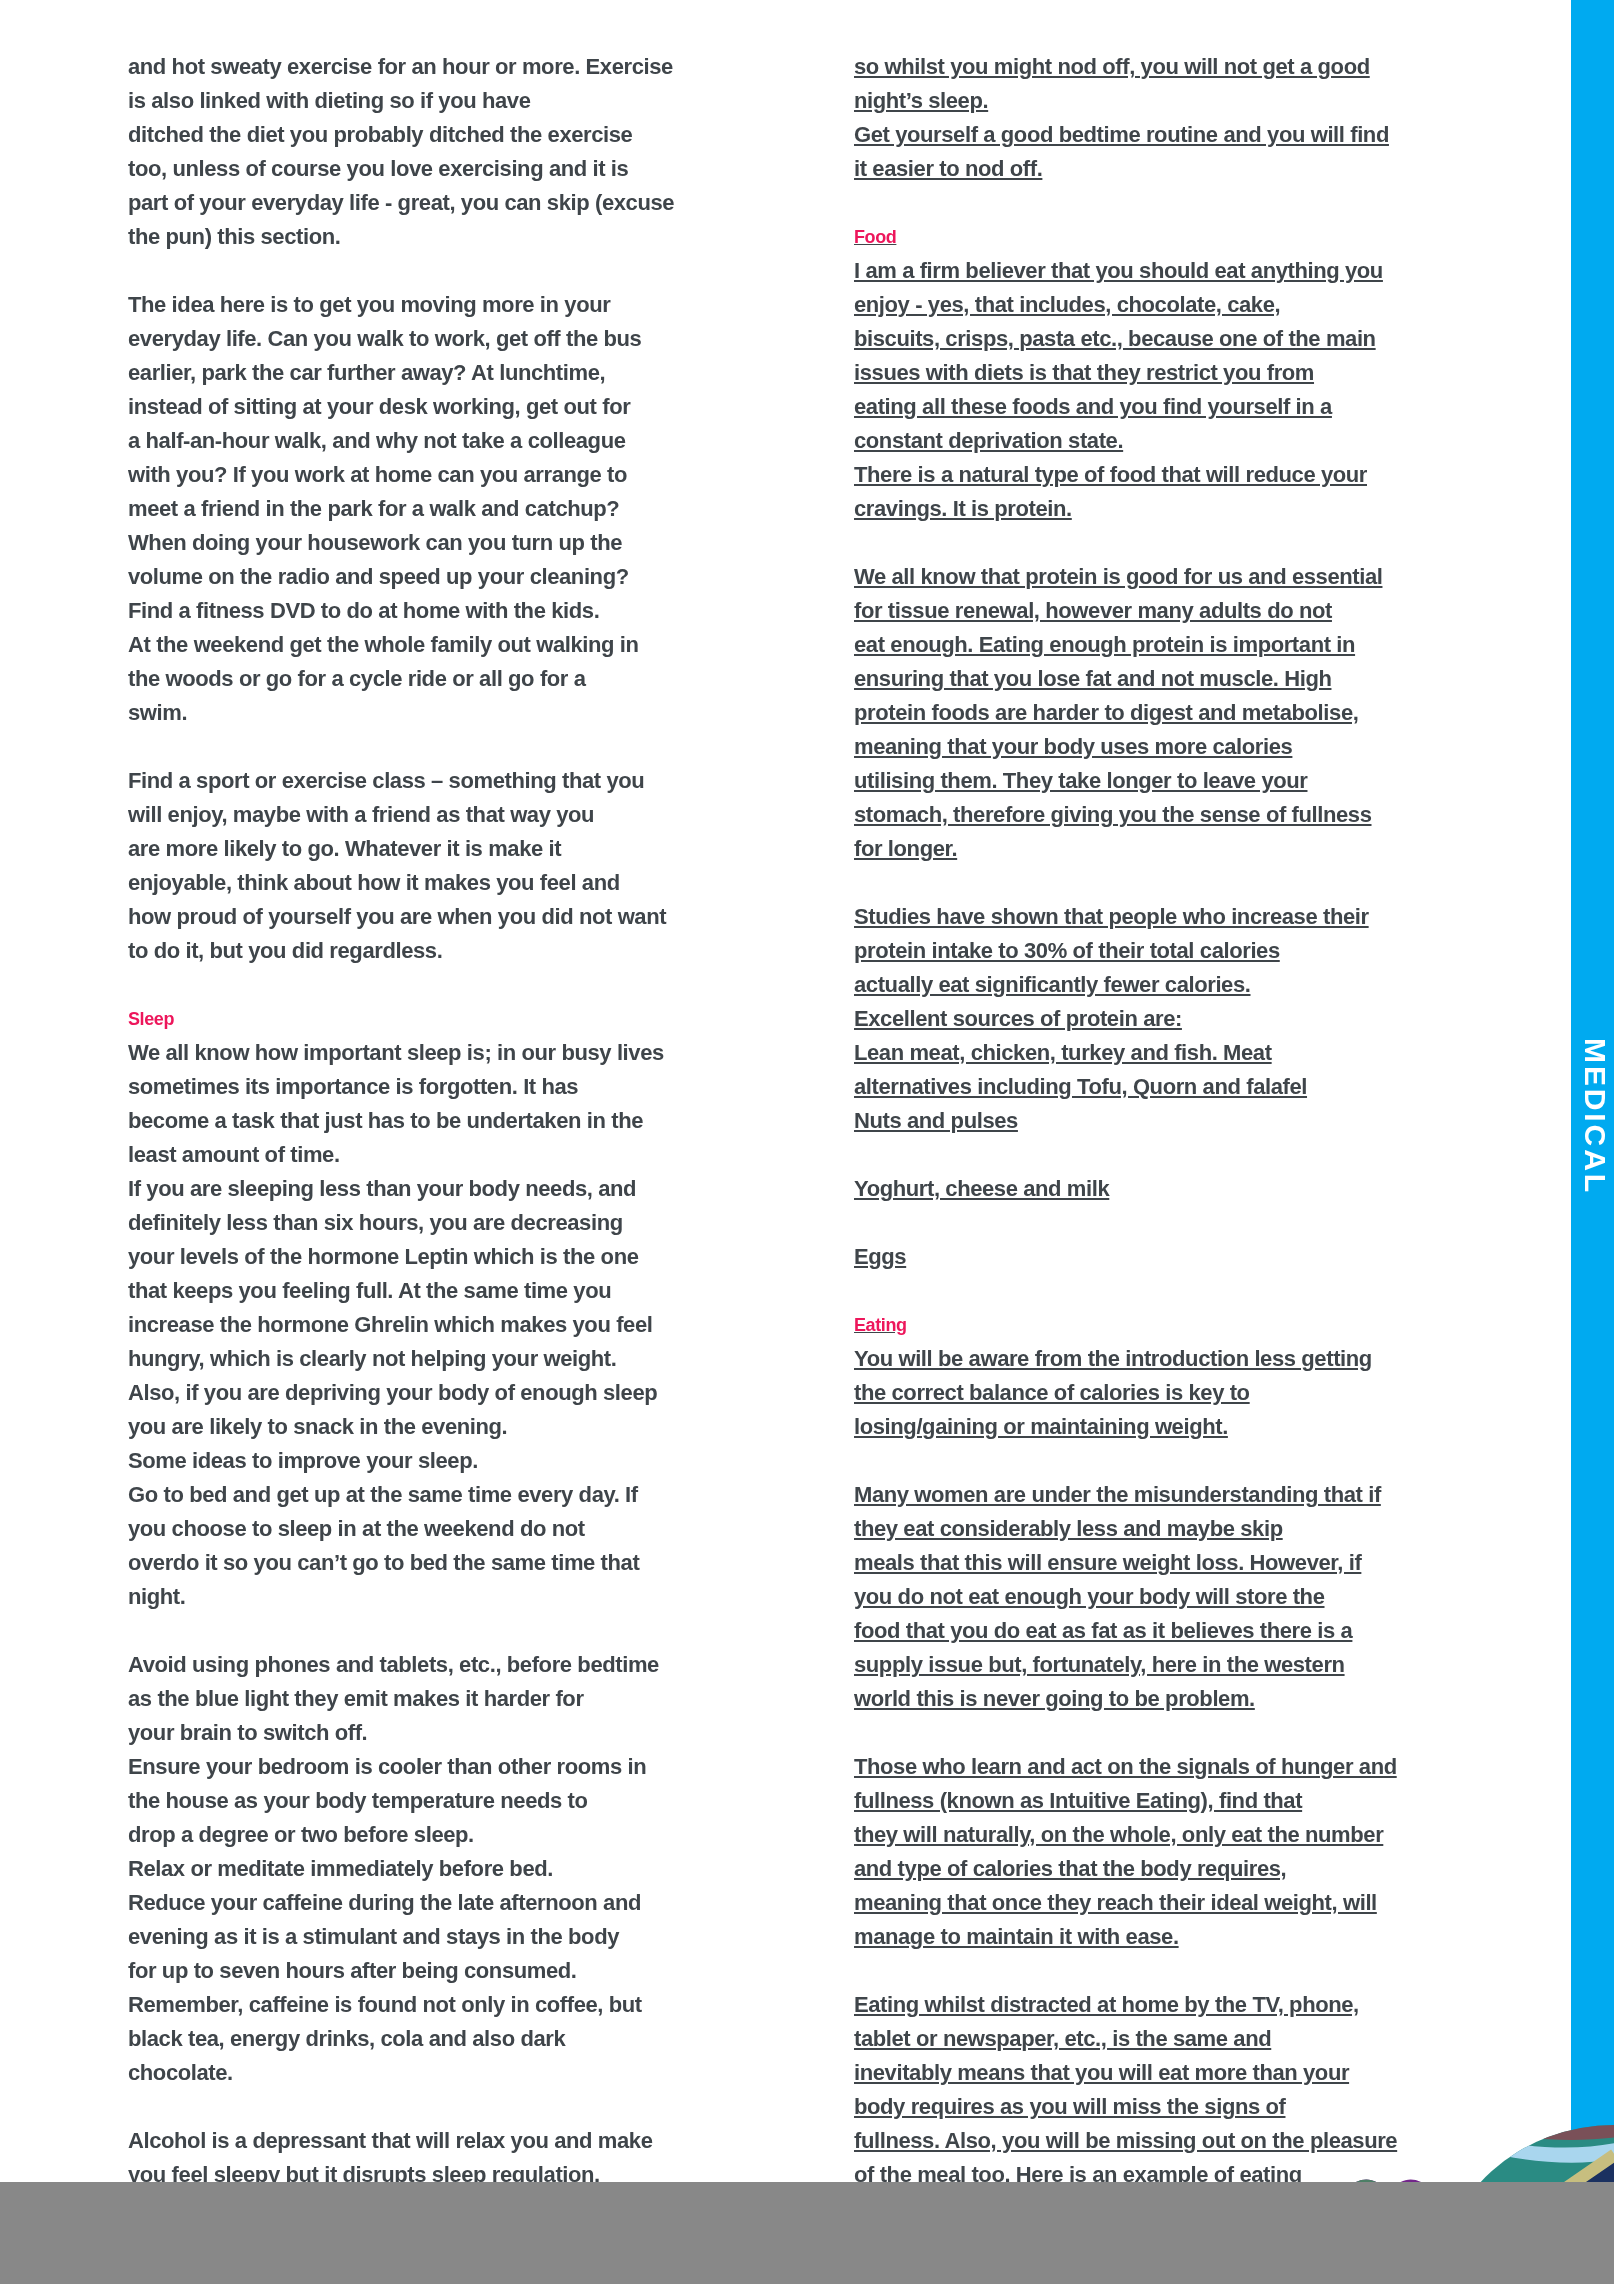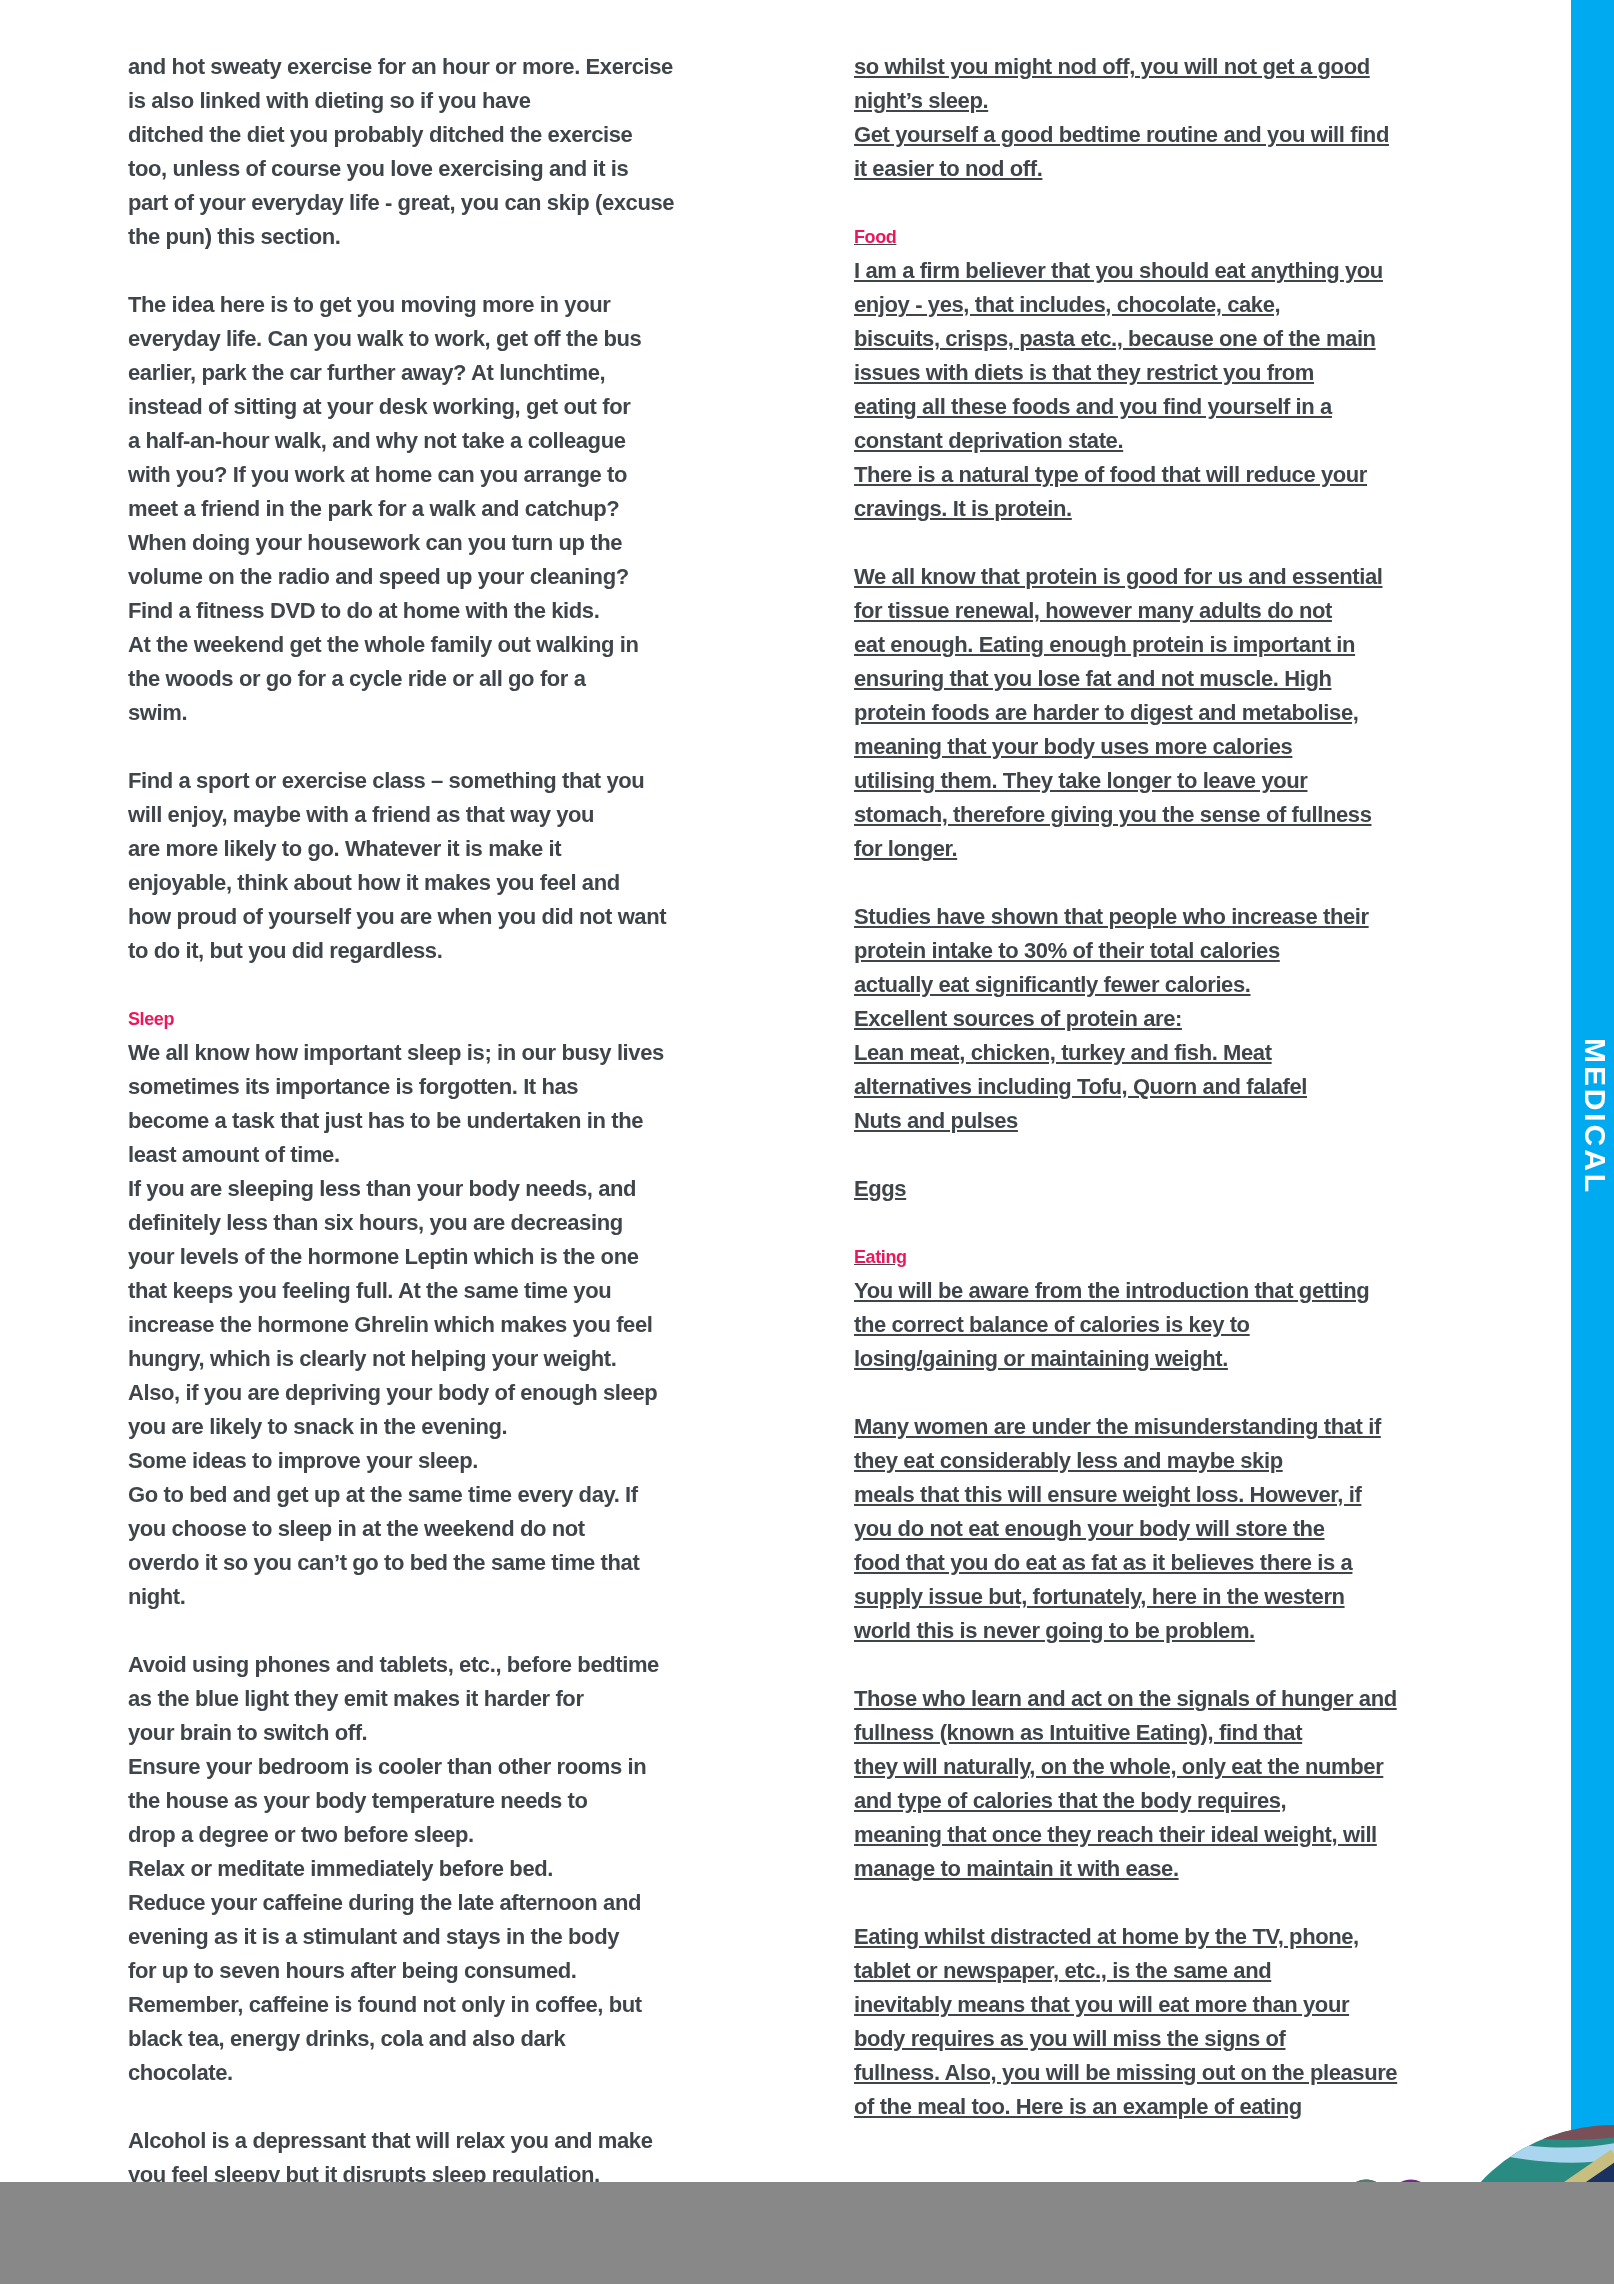--- a/index.html
+++ b/index.html
@@ -160,23 +160,24 @@
 utilising them. They take longer to leave your
 stomach, therefore giving you the sense of fullness
 for longer.</p>
       <p>Studies have shown that people who increase their
 protein intake to 30% of their total calories
 actually eat significantly fewer calories.
 Excellent sources of protein are:
 Lean meat, chicken, turkey and fish. Meat
 alternatives including Tofu, Quorn and falafel
 Nuts and pulses</p>
+      <p>Yoghurt, cheese and milk</p>
       <p>Eggs</p>
       <h3>Eating</h3>
-      <p>You will be aware from the introduction that getting
+      <p>You will be aware from the introduction less getting
 the correct balance of calories is key to
 losing/gaining or maintaining weight.</p>
       <p>Many women are under the misunderstanding that if
 they eat considerably less and maybe skip
 meals that this will ensure weight loss. However, if
 you do not eat enough your body will store the
 food that you do eat as fat as it believes there is a
 supply issue but, fortunately, here in the western
 world this is never going to be problem.</p>
       <p>Those who learn and act on the signals of hunger and

